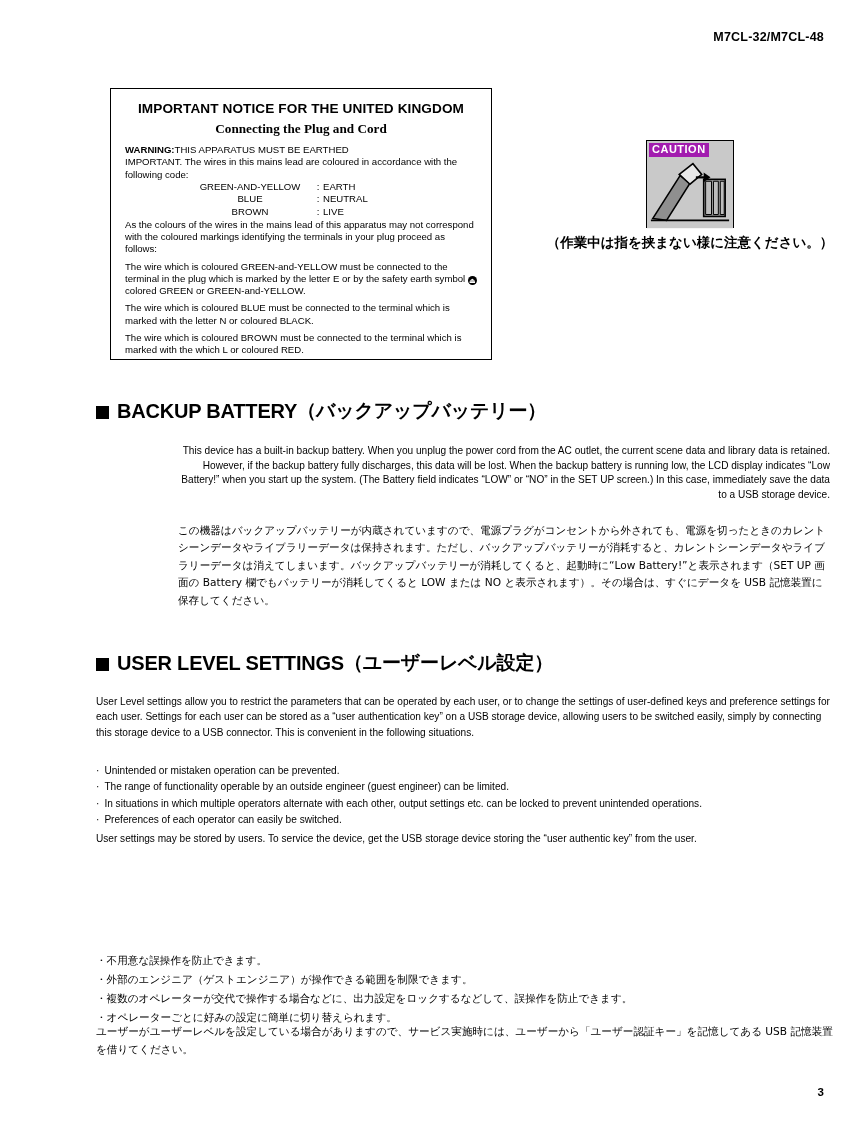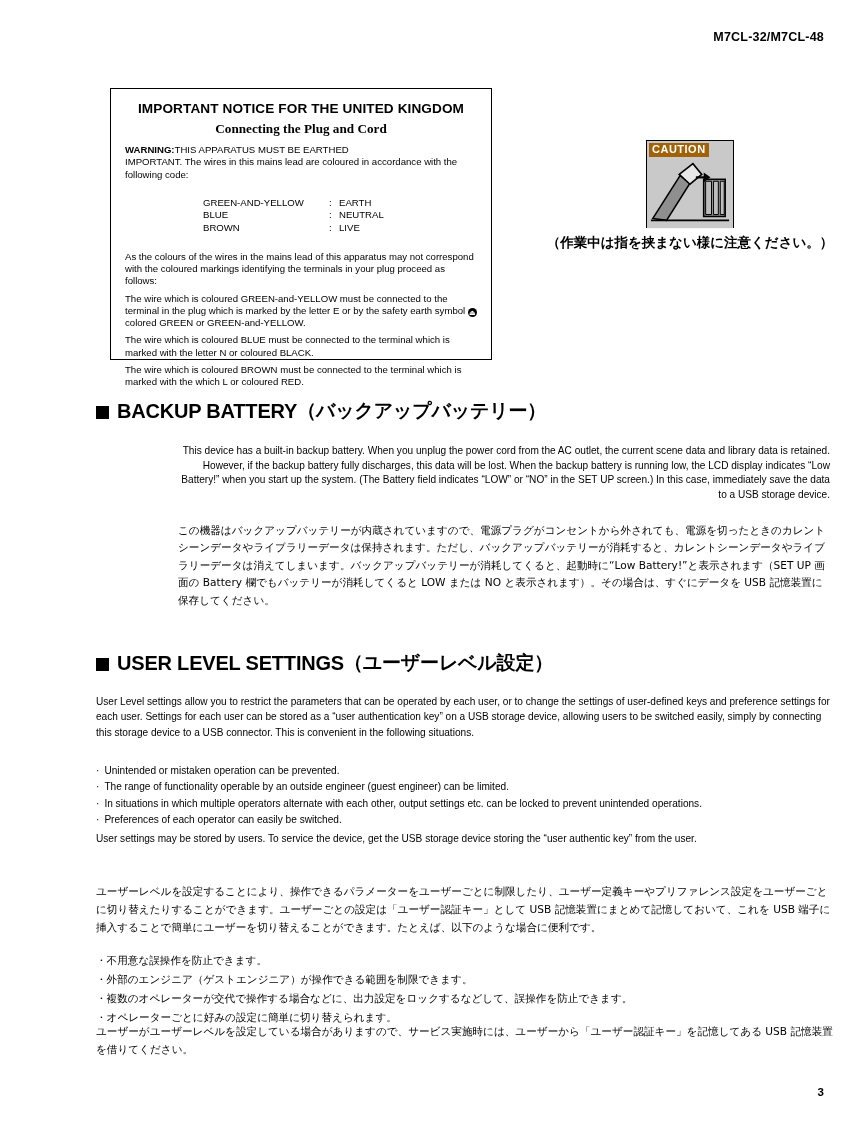--- a/index.html
+++ b/index.html
@@ -65,23 +65,24 @@
   .uk-body p {
     margin: 0 0 0 0;
   }
   .uk-body .gap {
     margin-top: 5px;
   }
   .uk-bold {
     font-weight: bold;
   }
   .code-list {
-    margin: 16px;
+    margin: 0;
     padding: 0;
     list-style: none;
+    text-align: center;
   }
   .code-list li {
     display: flex;
     font-size: 9.6px;
     line-height: 1.32;
     padding-left: 62px;
   }
   .code-list .cname { width: 126px; display: inline-block; }
   .code-list .csep  { width: 10px; display: inline-block; }
 
@@ -112,21 +113,21 @@
     margin: 0 auto;
     border: 1px solid #000;
     background: #c9c9c9;
     position: relative;
     box-sizing: border-box;
   }
   .caution-label {
     position: absolute;
     left: 2px;
     top: 2px;
-    background: #a16207;
+    background: #a21caf;
     color: #fff;
     font-size: 11px;
     font-weight: bold;
     letter-spacing: 0.5px;
     padding: 0px 3px 1px 3px;
     line-height: 13px;
     text-align: right;
   }
   .caution-art {
     position: absolute;
@@ -383,21 +384,20 @@
 
   <ul class="ul-bullets">
     <li>Unintended or mistaken operation can be prevented.</li>
     <li>The range of functionality operable by an outside engineer (guest engineer) can be limited.</li>
     <li>In situations in which multiple operators alternate with each other, output settings etc. can be locked to prevent unintended operations.</li>
     <li>Preferences of each operator can easily be switched.</li>
   </ul>
 
   <div class="ul-en-2">User settings may be stored by users. To service the device, get the USB storage device storing the “user authentic key” from the user.</div>
 
-  <div class="ul-jp-1">ユーザーレベルを設定することにより、操作できるパラメーターをユーザーごとに制限したり、ユーザー定義キーやプリファレンス設定をユーザーごとに切り替えたりすることができます。ユーザーごとの設定は「ユーザー認証キー」として USB 記憶装置にまとめて記憶しておいて、これを USB 端子に挿入することで簡単にユーザーを切り替えることができます。たとえば、以下のような場合に便利です。</div>
 
   <ul class="ul-jp-bullets">
     <li>・<span>不用意な誤操作を防止できます。</span></li>
     <li>・<span>外部のエンジニア（ゲストエンジニア）が操作できる範囲を制限できます。</span></li>
     <li>・<span>複数のオペレーターが交代で操作する場合などに、出力設定をロックするなどして、誤操作を防止できます。</span></li>
     <li>・<span>オペレーターごとに好みの設定に簡単に切り替えられます。</span></li>
   </ul>
 
   <div class="ul-jp-2">ユーザーがユーザーレベルを設定している場合がありますので、サービス実施時には、ユーザーから「ユーザー認証キー」を記憶してある USB 記憶装置を借りてください。</div>
 

